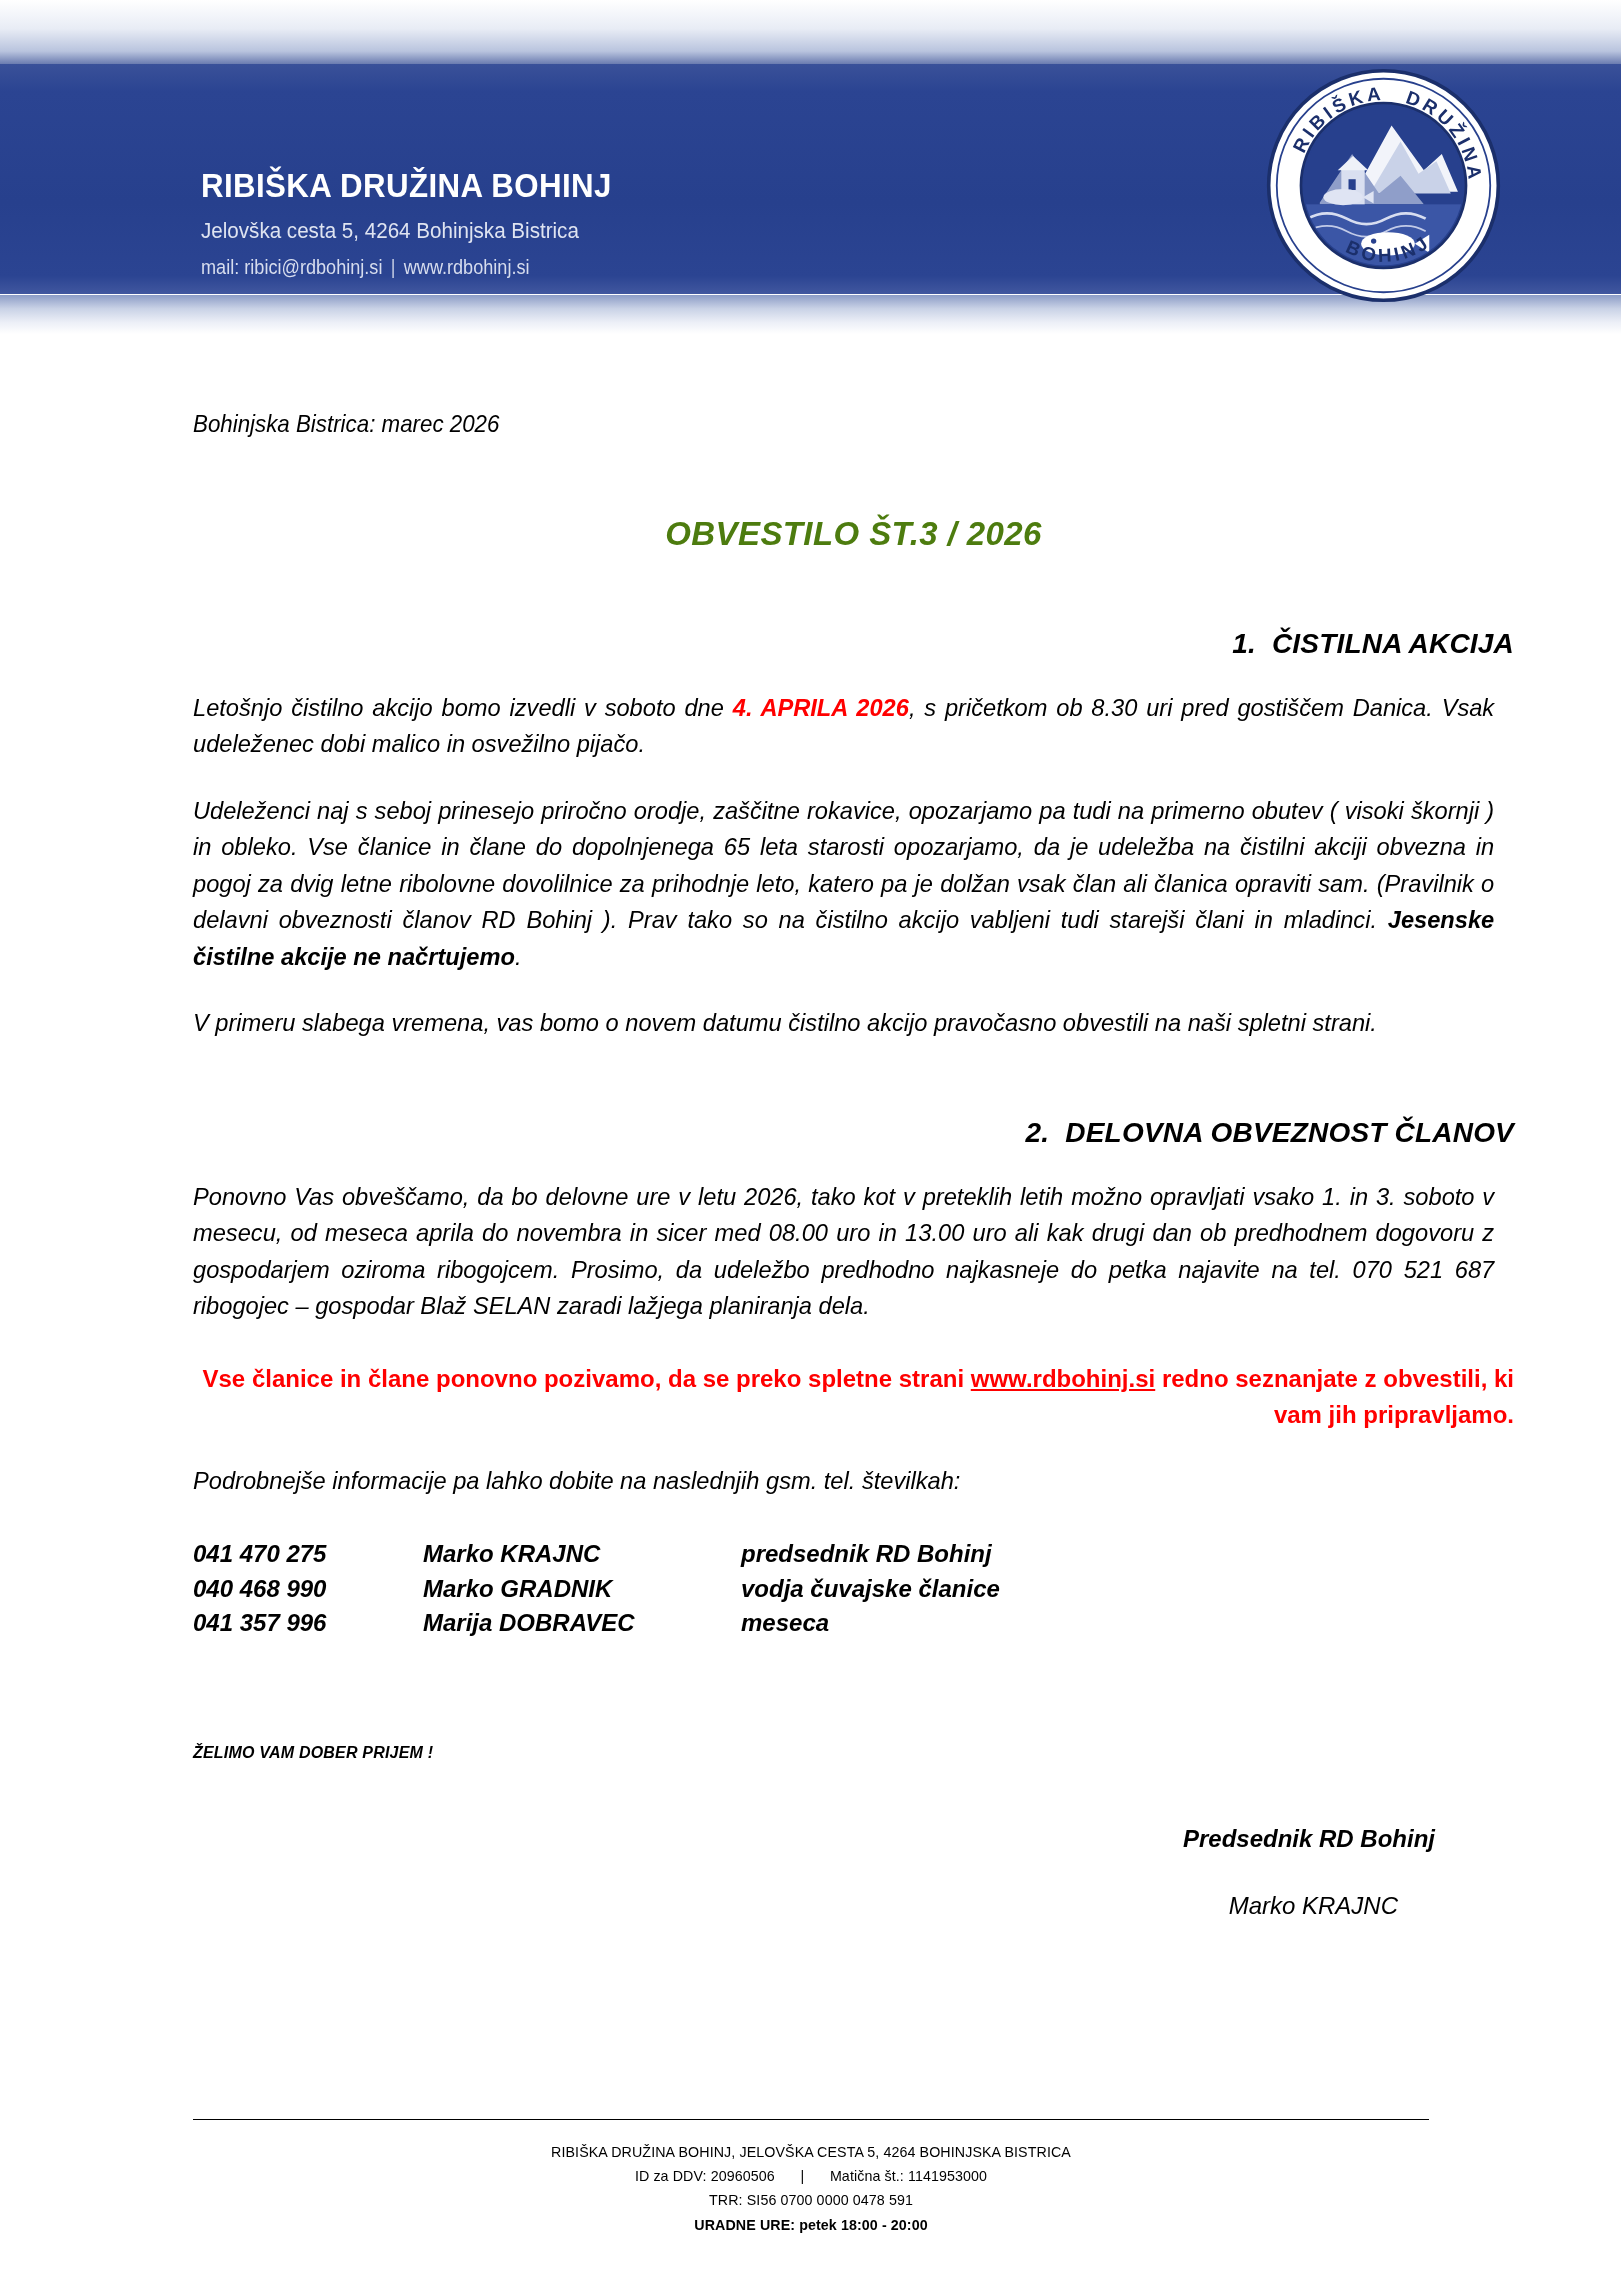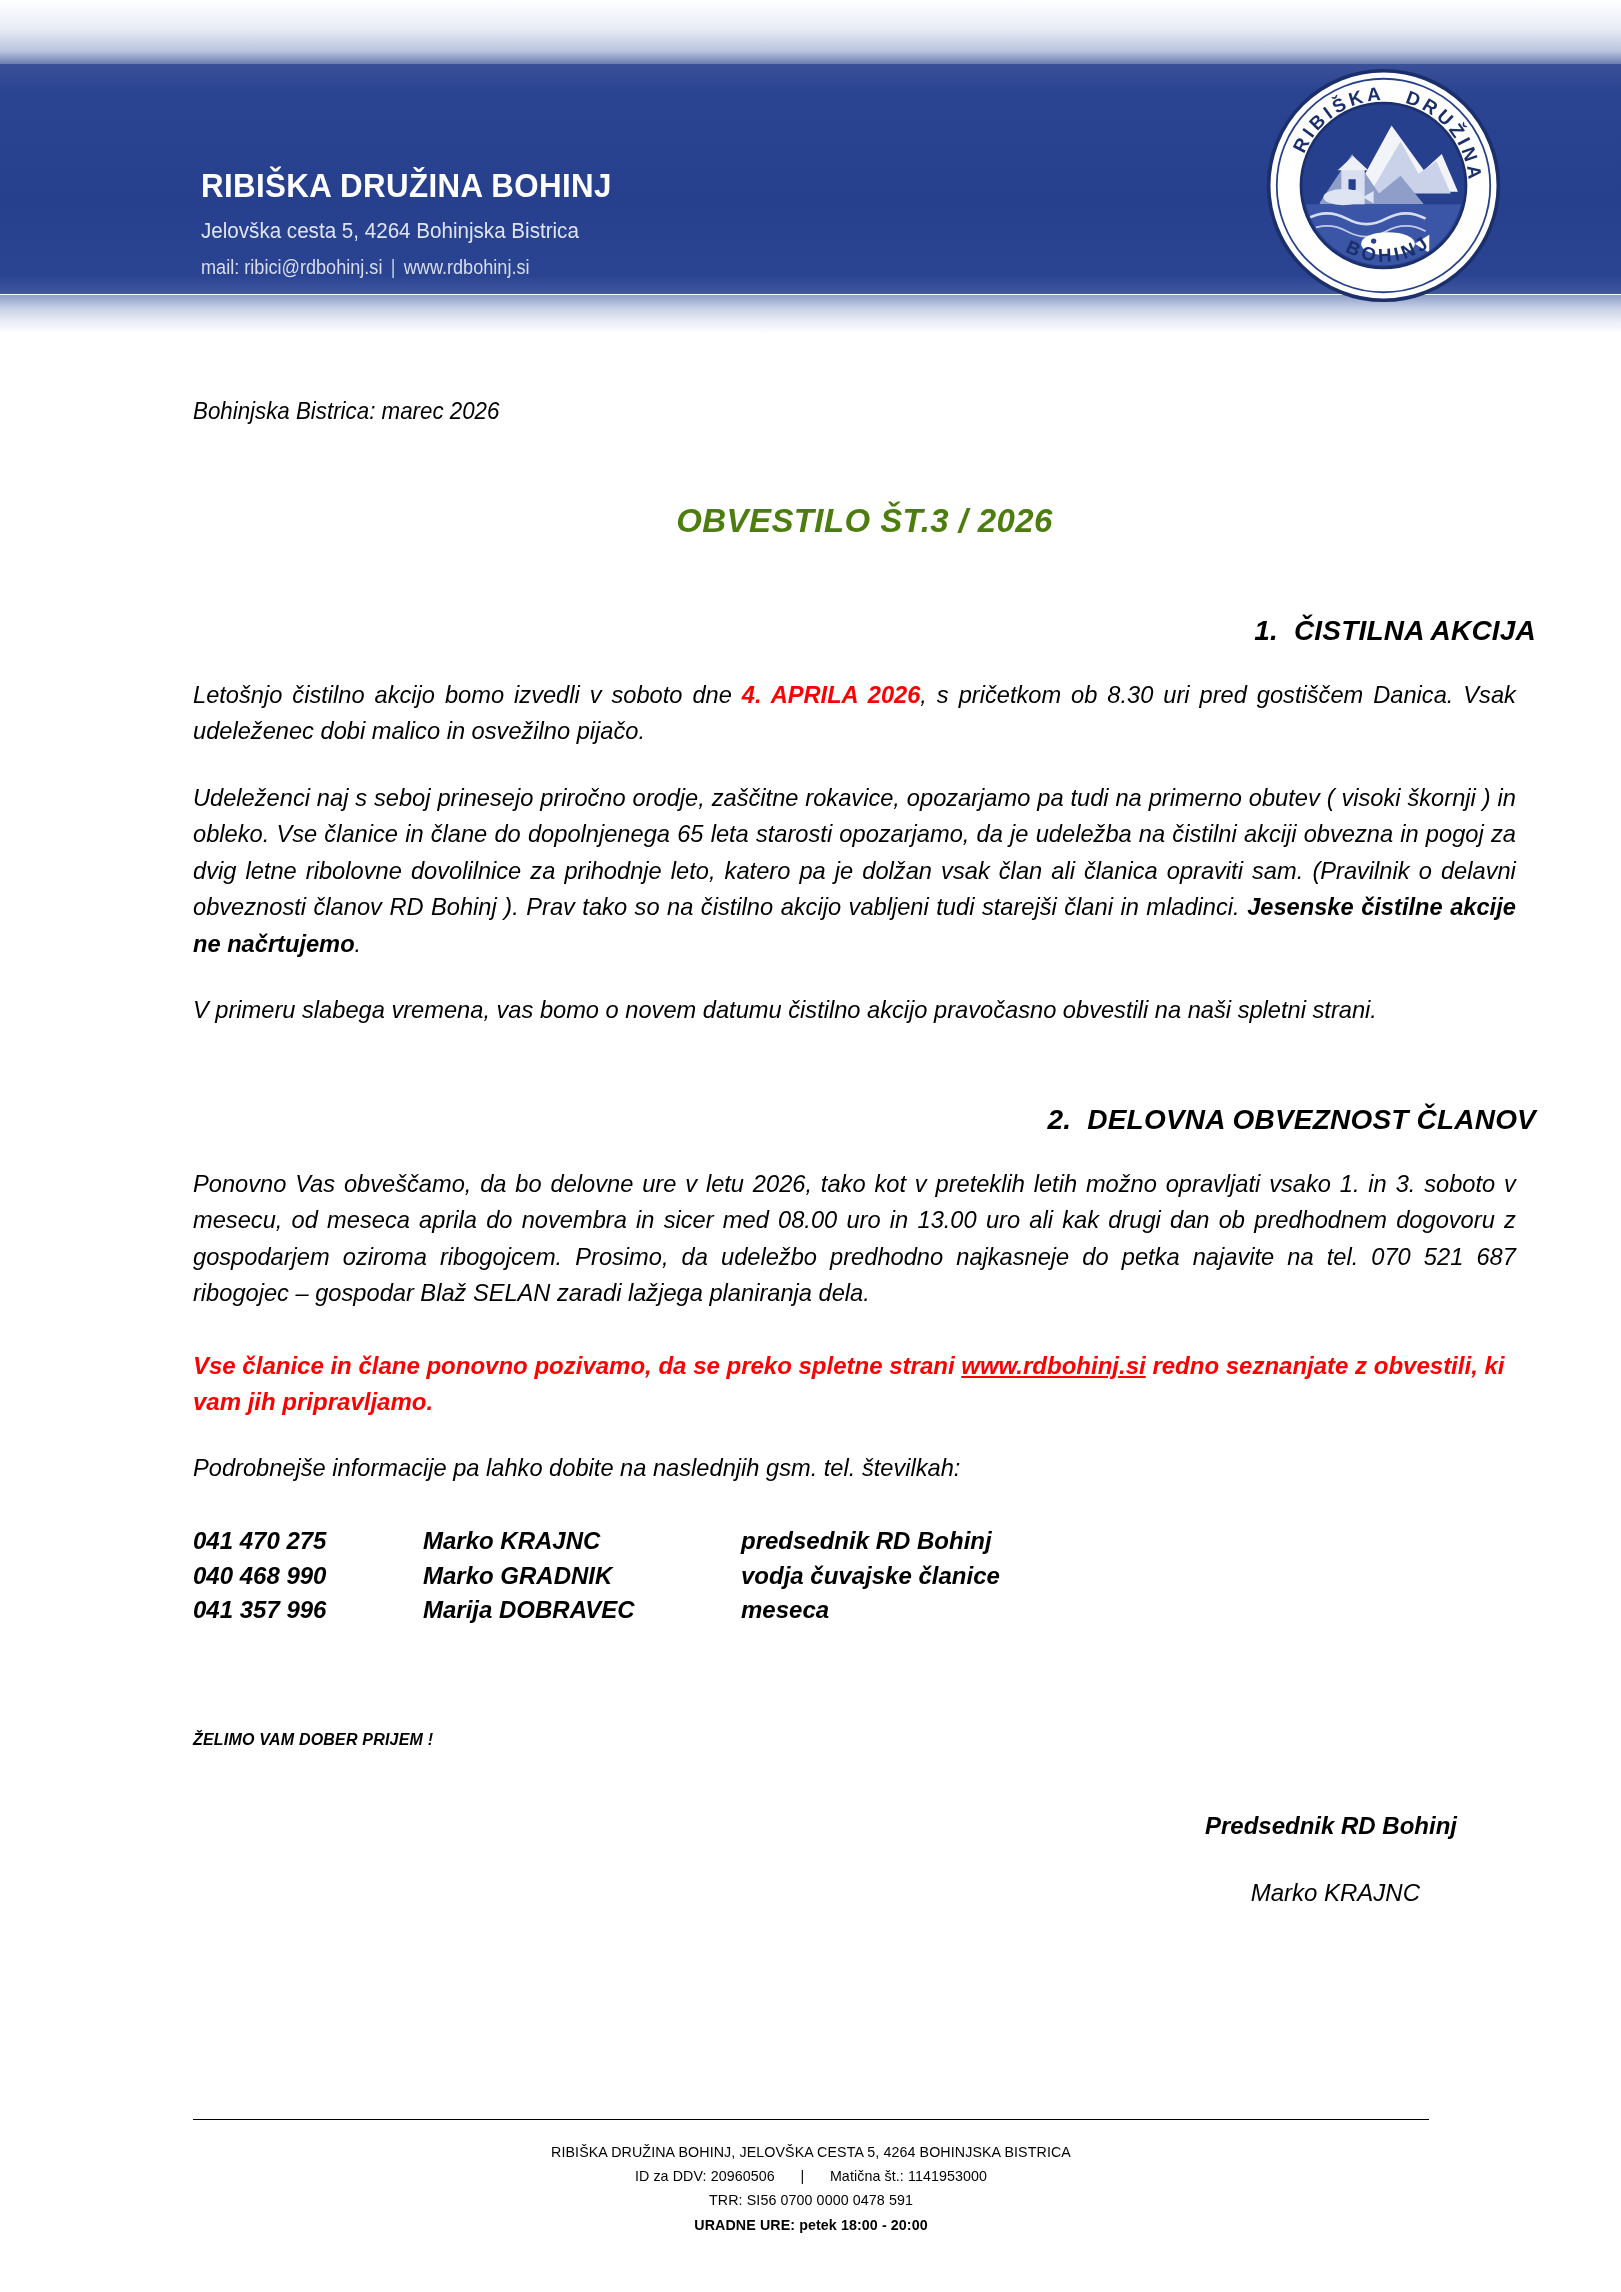--- a/index.html
+++ b/index.html
@@ -99,22 +99,22 @@
     width: 235px;
     height: 235px;
     z-index: 6;
   }
   .logo svg { display: block; width: 100%; height: 100%; }
 
   
   .content {
     position: absolute;
     left: 0; right: 0;
-    top: 320px;
-    padding: 0 86px 0 193px;
+    top: 333px;
+    padding: 0 108px 0 193px;
   }
   .doc-date {
     font-size: 24px;
     font-style: italic;
     font-weight: 500;
     margin-top: 77px;
     transform: scaleX(0.93);
     transform-origin: left center;
   }
   .doc-title {
@@ -153,25 +153,24 @@
   .b { font-weight: bold; }
   .u-link {
     color: #ff0000;
     font-weight: bold;
     text-decoration: underline;
   }
 
   p.red-block {
     margin: 36px 0 0 0;
     font-size: 24px;
-    font-style: italic;
     font-weight: bold;
     color: #ff0000;
     line-height: 1.5;
-    text-align: left;
+    text-align: right;
   }
 
   
   .contacts {
     margin-top: 38px;
     font-size: 24px;
     font-style: italic;
     line-height: 1.44;
     font-weight: bold;
   }

